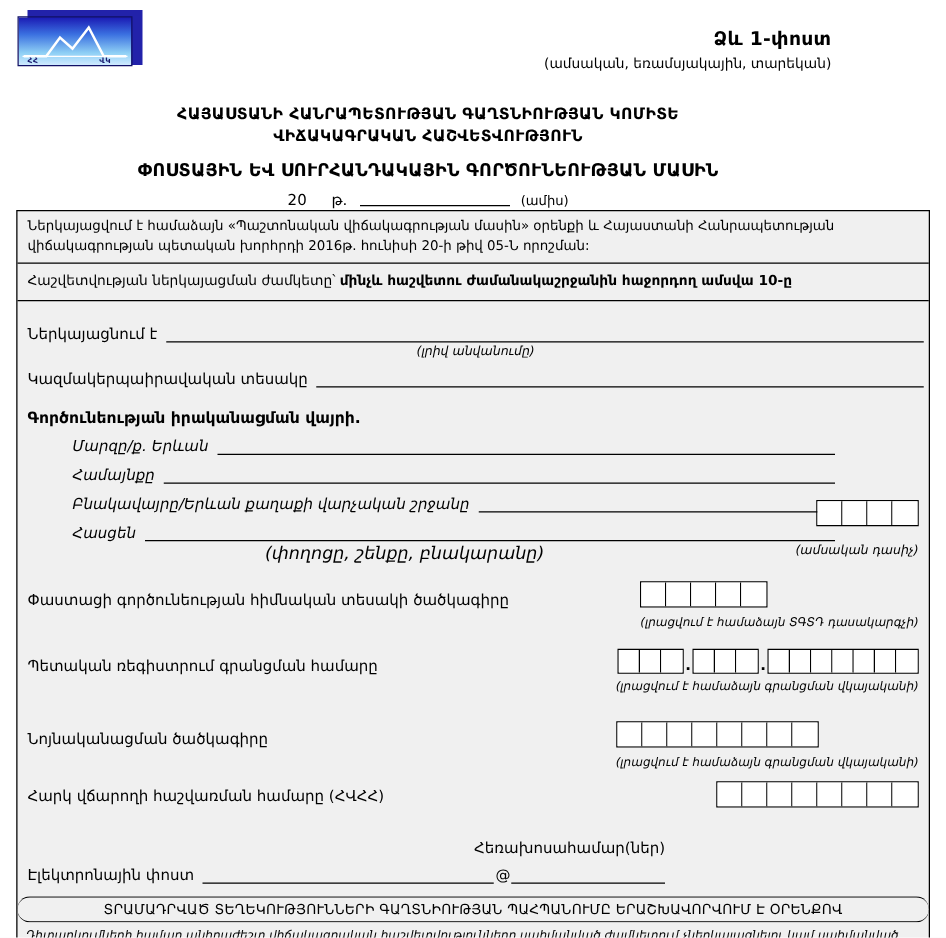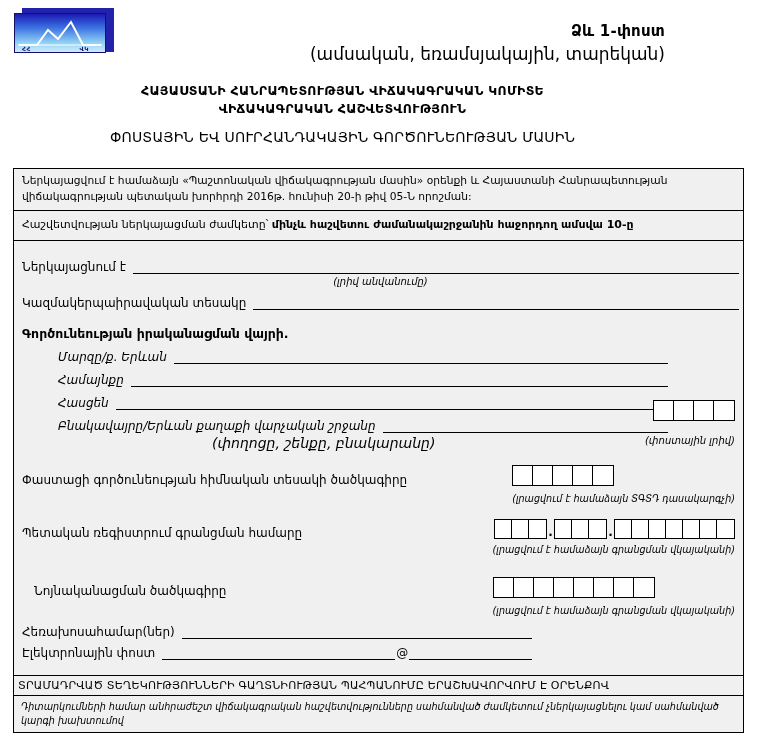--- a/index.html
+++ b/index.html
@@ -68,39 +68,39 @@
     right: 20px;
     top: 22px;
     text-align: right;
   }
   .form-code .code {
     font-size: 15px;
     font-weight: bold;
     letter-spacing: 0.2px;
   }
   .form-code .periodicity {
-    font-size: 17px;
+    font-size: 11px;
     margin-top: 4px;
   }
 
   
   .titles {
     text-align: center;
     margin-top: 12px;
   }
   .titles .org1,
   .titles .org2 {
     font-size: 12.5px;
     font-weight: bold;
     letter-spacing: 0.3px;
     line-height: 18px;
   }
   .titles .subject {
     font-size: 14px;
-    font-weight: normal;
+    font-weight: bold;
     margin-top: 11px;
     letter-spacing: 0.2px;
   }
   .date-row {
     text-align: center;
     margin-top: 8px;
     font-size: 12px;
   }
   .date-row .yr { margin-right: 16px; }
   .date-row .yrmark { margin-right: 6px; }
@@ -197,25 +197,26 @@
 
   .cap-right {
     font-size: 9.6px;
     font-style: italic;
     text-align: right;
   }
 
   
   .notice-title {
     border-top: 1px solid #000;
-    text-align: left;
+    text-align: center;
     font-size: 11px;
     letter-spacing: 0.2px;
     padding: 3px 4px 3px 4px;
     border-bottom: 1px solid #000;
+    border-radius: 10px;
   }
   .notice-body {
     font-size: 9.6px;
     font-style: italic;
     line-height: 13.5px;
     padding: 4px 7px 5px 7px;
     text-align: left;
   }
 </style>
 </head>
@@ -237,25 +238,31 @@
       </div>
     </div>
 
     <div class="form-code">
       <div class="code">Ձև 1-փոստ</div>
       <div class="periodicity">(ամսական, եռամսյակային, տարեկան)</div>
     </div>
   </div>
 
   <div class="titles">
-    <div class="org1">ՀԱՅԱՍՏԱՆԻ ՀԱՆՐԱՊԵՏՈՒԹՅԱՆ ՎԻՃԱԿԱԳՐԱԿԱՆ ԿՈՄԻՏԵ</div>
+    <div class="org1">ՀԱՅԱՍՏԱՆԻ ՀԱՆՐԱՊԵՏՈՒԹՅԱՆ ԳԱՂՏՆԻՈՒԹՅԱՆ ԿՈՄԻՏԵ</div>
     <div class="org2">ՎԻՃԱԿԱԳՐԱԿԱՆ ՀԱՇՎԵՏՎՈՒԹՅՈՒՆ</div>
     <div class="subject">ՓՈՍՏԱՅԻՆ ԵՎ ՍՈՒՐՀԱՆԴԱԿԱՅԻՆ ԳՈՐԾՈՒՆԵՈՒԹՅԱՆ ՄԱՍԻՆ</div>
   </div>
 
+  <div class="date-row">
+    <span class="yr">20</span>
+    <span class="yrmark">թ.</span>
+    <span class="dline"></span>
+    <span class="hint">(ամիս)</span>
+  </div>
 
   <div class="sheet">
 
     <div class="band">Ներկայացվում է համաձայն «Պաշտոնական վիճակագրության մասին» օրենքի և Հայաստանի Հանրապետության վիճակագրության պետական խորհրդի 2016թ. հունիսի 20-ի թիվ 05-Ն որոշման:</div>
 
     <div class="band period">
       <span>Հաշվետվության ներկայացման ժամկետը՝ </span><b>մինչև հաշվետու ժամանակաշրջանին հաջորդող ամսվա 10-ը</b>
     </div>
 
     <div class="body-area">
@@ -277,42 +284,42 @@
         <div class="indented" style="width:610px;">
           <div class="frow">
             <span class="lbl">Մարզը/ք. Երևան</span>
             <span class="fill"></span>
           </div>
           <div class="frow">
             <span class="lbl">Համայնքը</span>
             <span class="fill"></span>
           </div>
           <div class="frow">
+            <span class="lbl">Բնակավայրը/Երևան քաղաքի վարչական շրջանը</span>
+            <span class="fill"></span>
+          </div>
+          <div class="frow">
             <span class="lbl">Հասցեն</span>
             <span class="fill"></span>
           </div>
-          <div class="frow">
-            <span class="lbl">Բնակավայրը/Երևան քաղաքի վարչական շրջանը</span>
-            <span class="fill"></span>
-          </div>
         </div>
 
         <div class="abs" style="right:4px; top:50px;">
           <div class="cells">
             <div class="cell"></div>
             <div class="cell"></div>
             <div class="cell"></div>
             <div class="cell"></div>
           </div>
         </div>
       </div>
 
       <div style="position:relative; height:16px;">
         <div class="abs" style="left:190px; top:2px; font-size:14px; font-style:italic;">(փողոցը, շենքը, բնակարանը)</div>
-        <div class="abs" style="right:4px; top:2px; font-size:10px; font-style:italic;">(փոստային լրիվ)</div>
+        <div class="abs" style="right:4px; top:2px; font-size:10px; font-style:italic;">(ամսական դասիչ)</div>
       </div>
 
       <div style="position:relative; margin-top:16px; height:40px;">
         <div class="abs" style="left:0; top:8px; font-size:12px;">Փաստացի գործունեության հիմնական տեսակի ծածկագիրը</div>
         <div class="abs" style="right:4px; top:0;">
           <div class="cells">
             <div class="cell"></div>
             <div class="cell"></div>
             <div class="cell"></div>
             <div class="cell"></div>
@@ -346,38 +353,53 @@
               <div class="cell"></div>
               <div class="cell"></div>
               <div class="cell"></div>
             </div>
           </div>
           <div class="cap-right" style="margin-top:5px;">(լրացվում է համաձայն գրանցման վկայականի)</div>
         </div>
       </div>
 
       <div style="position:relative; margin-top:16px; height:40px;">
-        <div class="abs" style="left:12px; top:7px; font-size:12px;">Նոյնականացման ծածկագիրը</div>
+        <div class="abs" style="left:0; top:7px; font-size:12px;">Նոյնականացման ծածկագիրը</div>
         <div class="abs" style="right:4px; top:0;">
           <div class="cells">
             <div class="cell"></div>
             <div class="cell"></div>
             <div class="cell"></div>
             <div class="cell"></div>
             <div class="cell"></div>
             <div class="cell"></div>
             <div class="cell"></div>
             <div class="cell"></div>
           </div>
           <div class="cap-right" style="margin-top:4px;">(լրացվում է համաձայն գրանցման վկայականի)</div>
         </div>
       </div>
 
-
-      <div class="frow" style="width:510px; margin-top:8px;">
+      <div style="position:relative; margin-top:8px; height:26px;">
+        <div class="abs" style="left:0; top:5px; font-size:12px;">Հարկ վճարողի հաշվառման համարը (ՀՎՀՀ)</div>
+        <div class="abs" style="right:4px; top:0;">
+          <div class="cells">
+            <div class="cell"></div>
+            <div class="cell"></div>
+            <div class="cell"></div>
+            <div class="cell"></div>
+            <div class="cell"></div>
+            <div class="cell"></div>
+            <div class="cell"></div>
+            <div class="cell"></div>
+          </div>
+        </div>
+      </div>
+
+      <div class="frow" style="width:510px; margin-top:20px;flex-direction:column;">
         <span class="lbl">Հեռախոսահամար(ներ)</span>
         <span class="fill"></span>
       </div>
 
       <div class="frow" style="width:510px; margin-top:7px; margin-bottom:6px;">
         <span class="lbl">Էլեկտրոնային փոստ</span>
         <span class="fill" style="flex:1.9;"></span>
         <span style="font-size:12px; padding:0 1px;">@</span>
         <span class="fill" style="flex:1; margin-left:0;"></span>
       </div>

